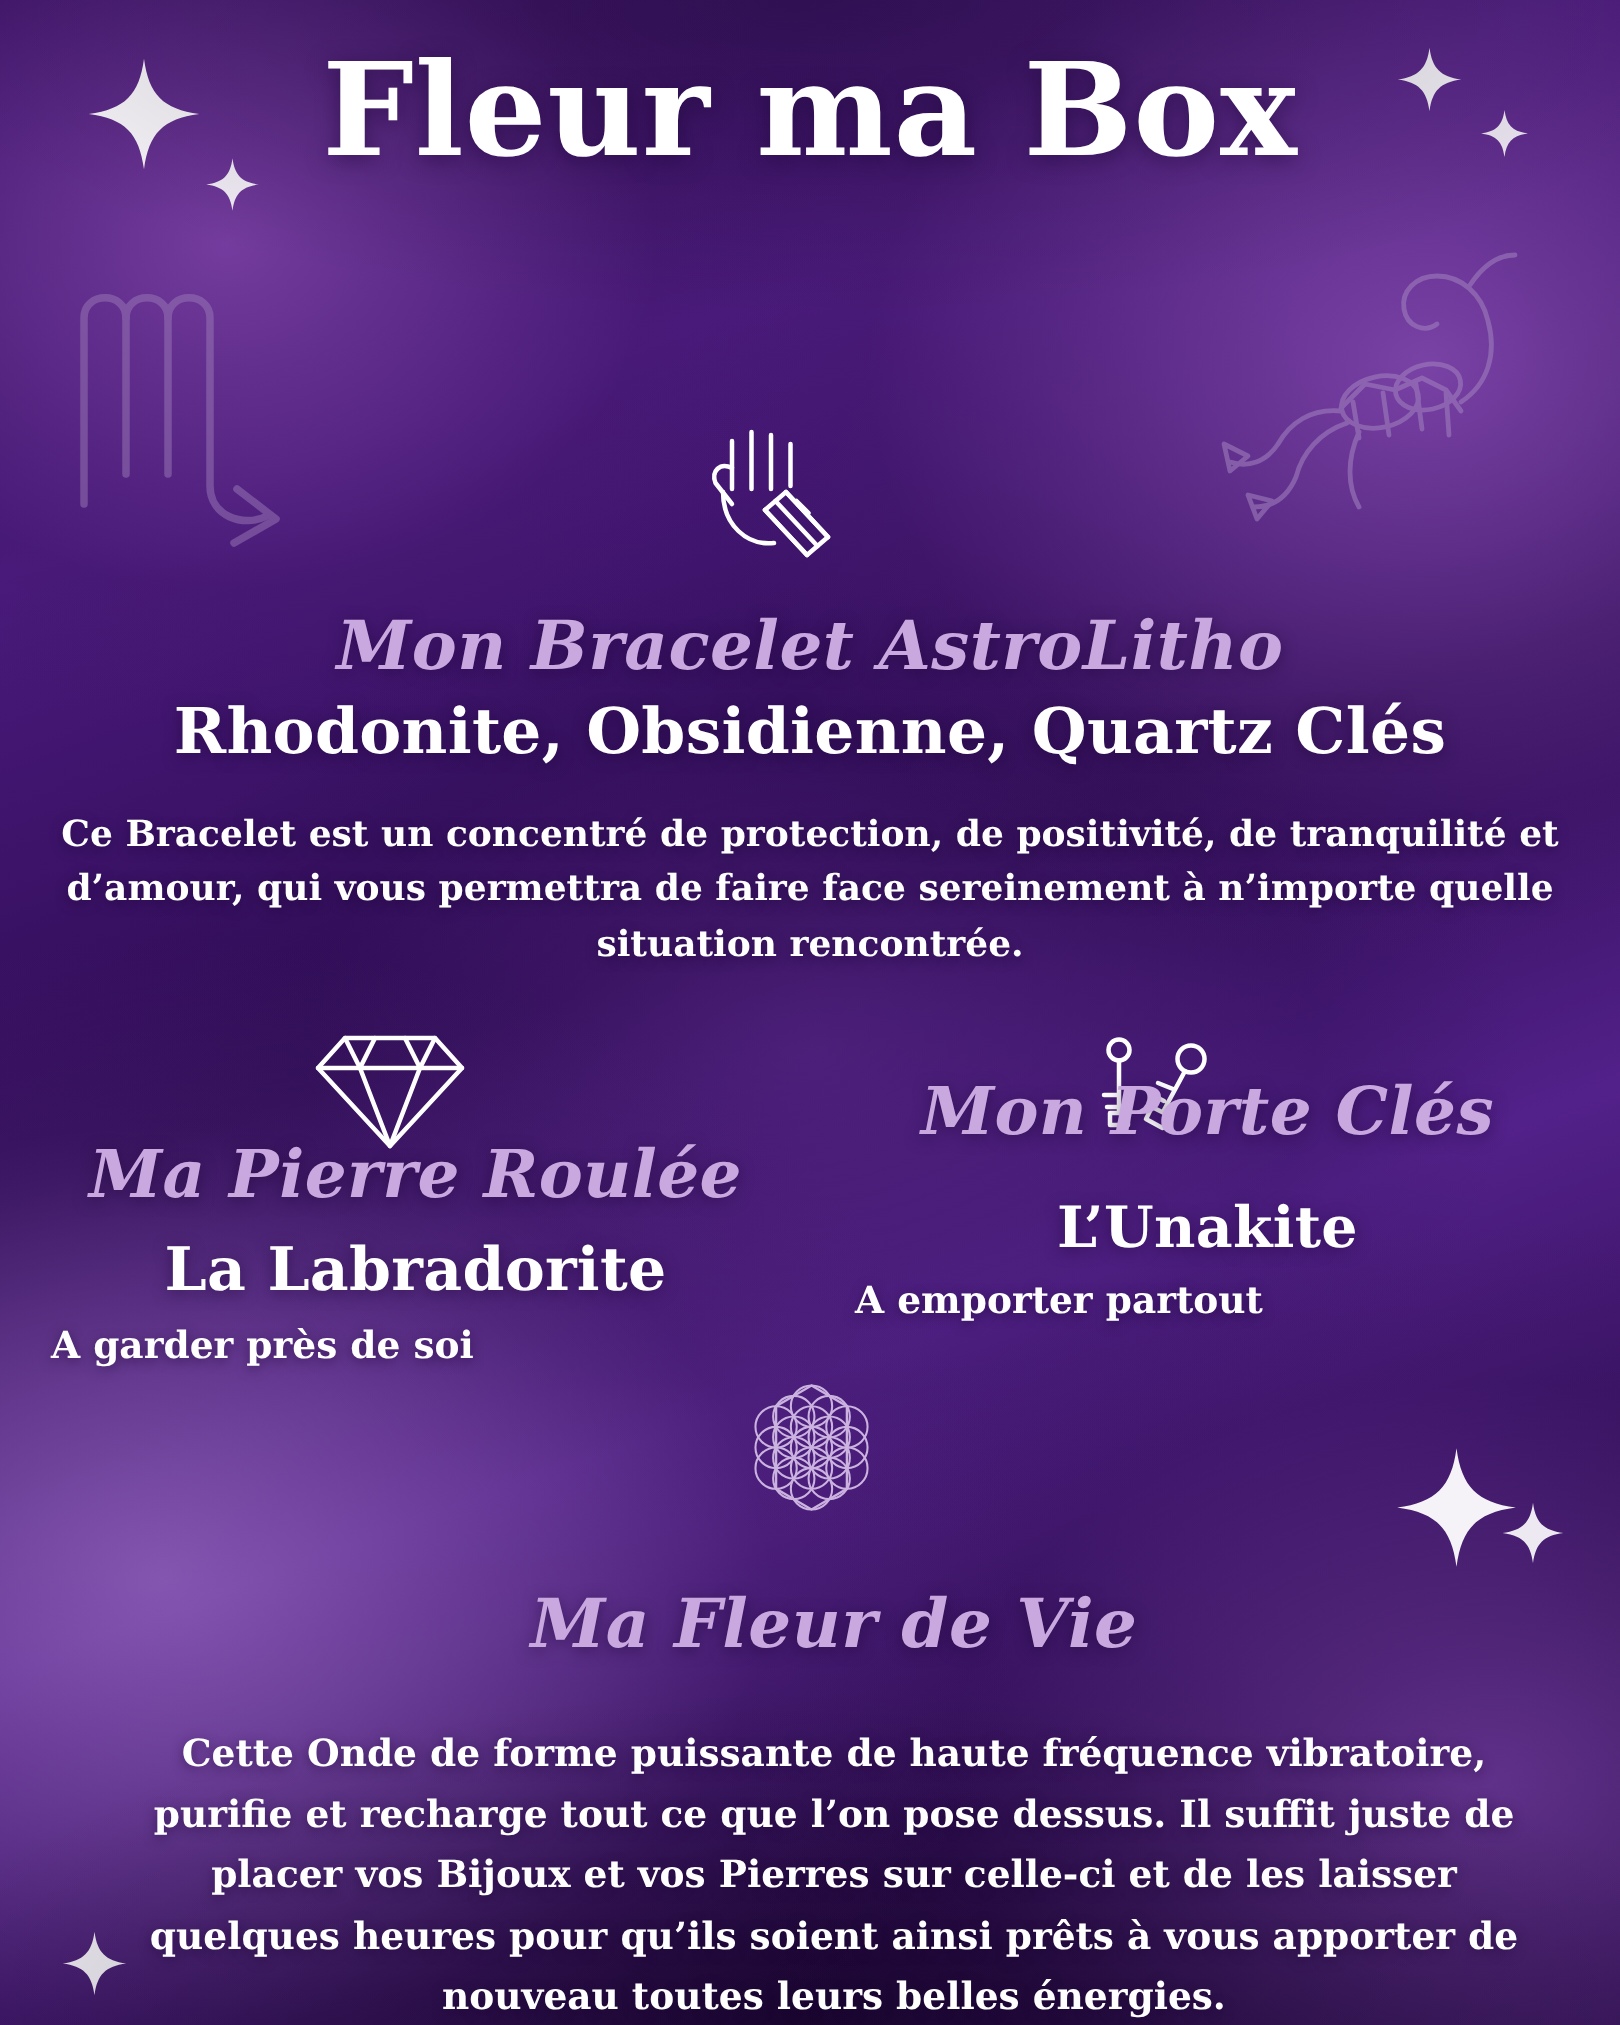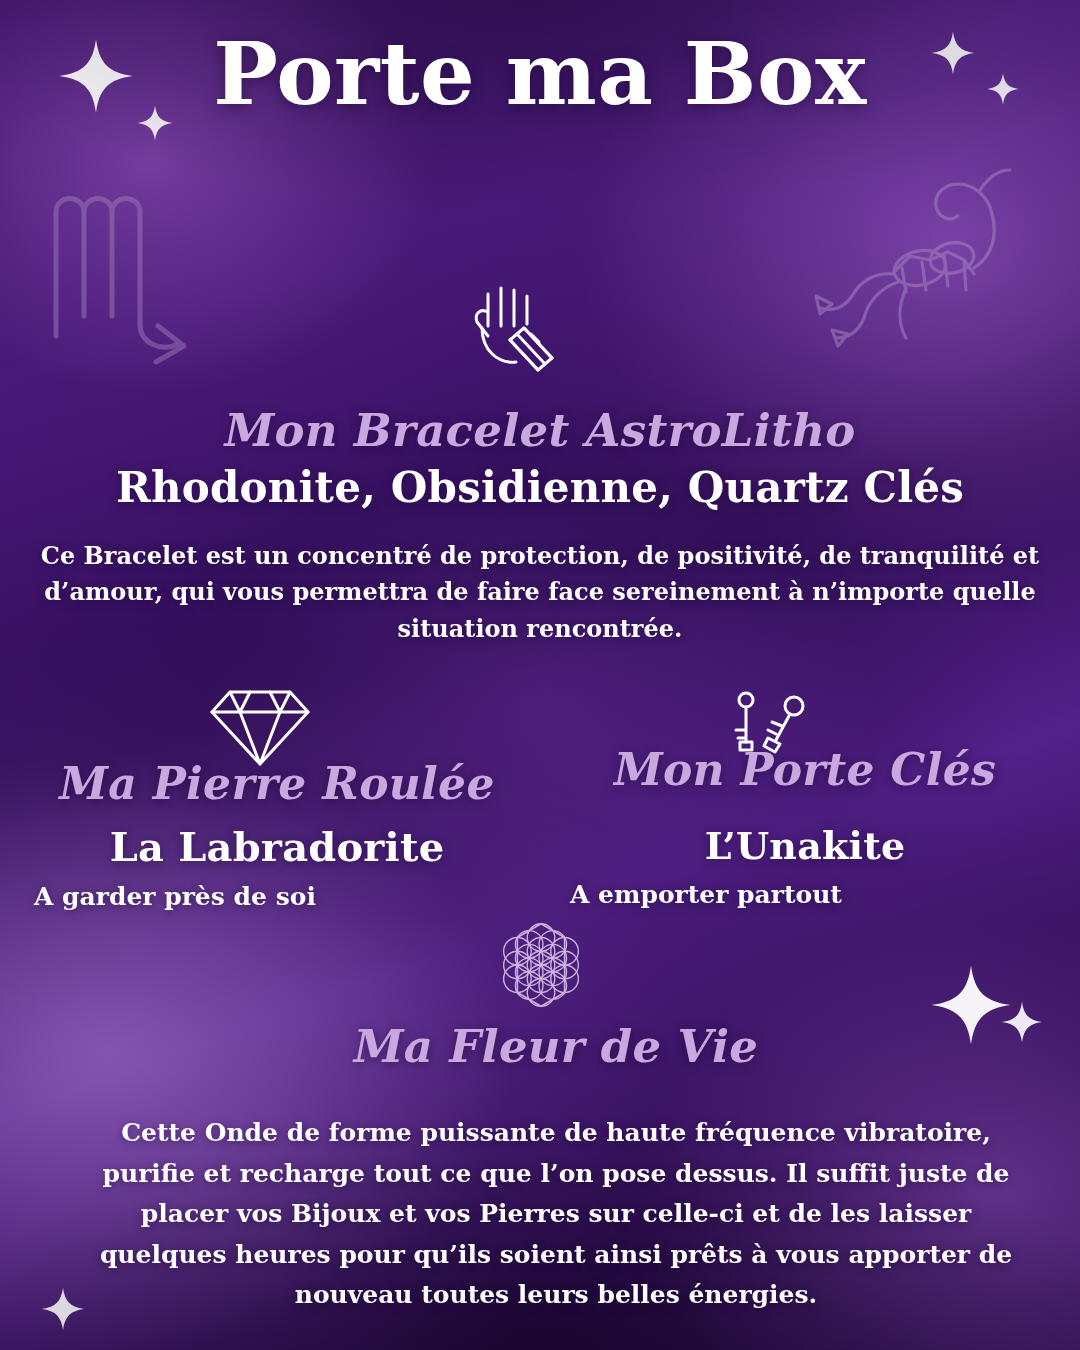--- a/index.html
+++ b/index.html
@@ -76,35 +76,35 @@
   }
 
   
   .bracelet-block { position:absolute; left:0; right:0; top:404px; }
   .bracelet-block .section-heading { font-size:45px; }
   .bracelet-block .section-sub { margin-top:6px; font-size:42px; }
   .bracelet-desc { margin-top:26px; padding:0 36px; }
 
   
   .col-left { position:absolute; left:34px; top:758px; width:486px; }
-  .col-right { position:absolute; right:40px; top:744px; width:470px; }
+  .col-right { position:absolute; right:40px; top:716px; width:470px; }
   .col-left .section-heading, .col-right .section-heading { font-size:44px; }
   .col-left .section-sub { margin-top:14px; font-size:40px; }
   .col-right .section-sub { margin-top:28px; font-size:38px; }
   .col-note {
     margin-top:12px;
     color:#ffffff;
     font-family:"DejaVu Serif", serif;
     font-weight:700;
     font-size:25px;
     text-shadow:0 2px 8px rgba(28,6,52,0.5);
   }
 
   
-  .flower-block { position:absolute; left:0; right:0; top:1020px;padding-left:32px; }
+  .flower-block { position:absolute; left:0; right:0; top:1056px;padding-left:32px; }
   .flower-block .section-heading { font-size:45px; }
   .flower-desc { margin-top:40px; padding:0 56px; font-size:25px; line-height:1.62; }
 
   
   .icon { position:absolute; }
   .icon svg { display:block; }
   .ic-bracelet { left:468px; top:278px; }
   .ic-gem { left:206px; top:684px; }
   .ic-keys { left:724px; top:690px; }
   .ic-flower { left:482px; top:906px; }
@@ -245,21 +245,21 @@
             <circle cx="36" cy="60" r="14"></circle>
           <path d="M60 18 L84 32 L84 88 L60 102 L36 88 L36 32 Z" stroke="#e2cdf2" stroke-width="1.6"></path>
         </g>
       </svg>
     </span>
   </div>
 
   <div class="content">
 
     <h1 class="main-title">
-      <span class="l1">Porte ma Box</span>
+      <span class="l1">Fleur ma Box</span>
     </h1>
 
     <section class="bracelet-block">
       <div class="section-heading">Mon Bracelet AstroLitho</div>
       <div class="section-sub">Rhodonite, Obsidienne, Quartz Clés</div>
       <p class="body-text bracelet-desc">Ce Bracelet est un concentré de protection, de positivité, de tranquilité et d’amour, qui vous permettra de faire face sereinement à n’importe quelle situation rencontrée.</p>
     </section>
 
     <section class="col-left">
       <div class="section-heading">Ma Pierre Roulée</div>

